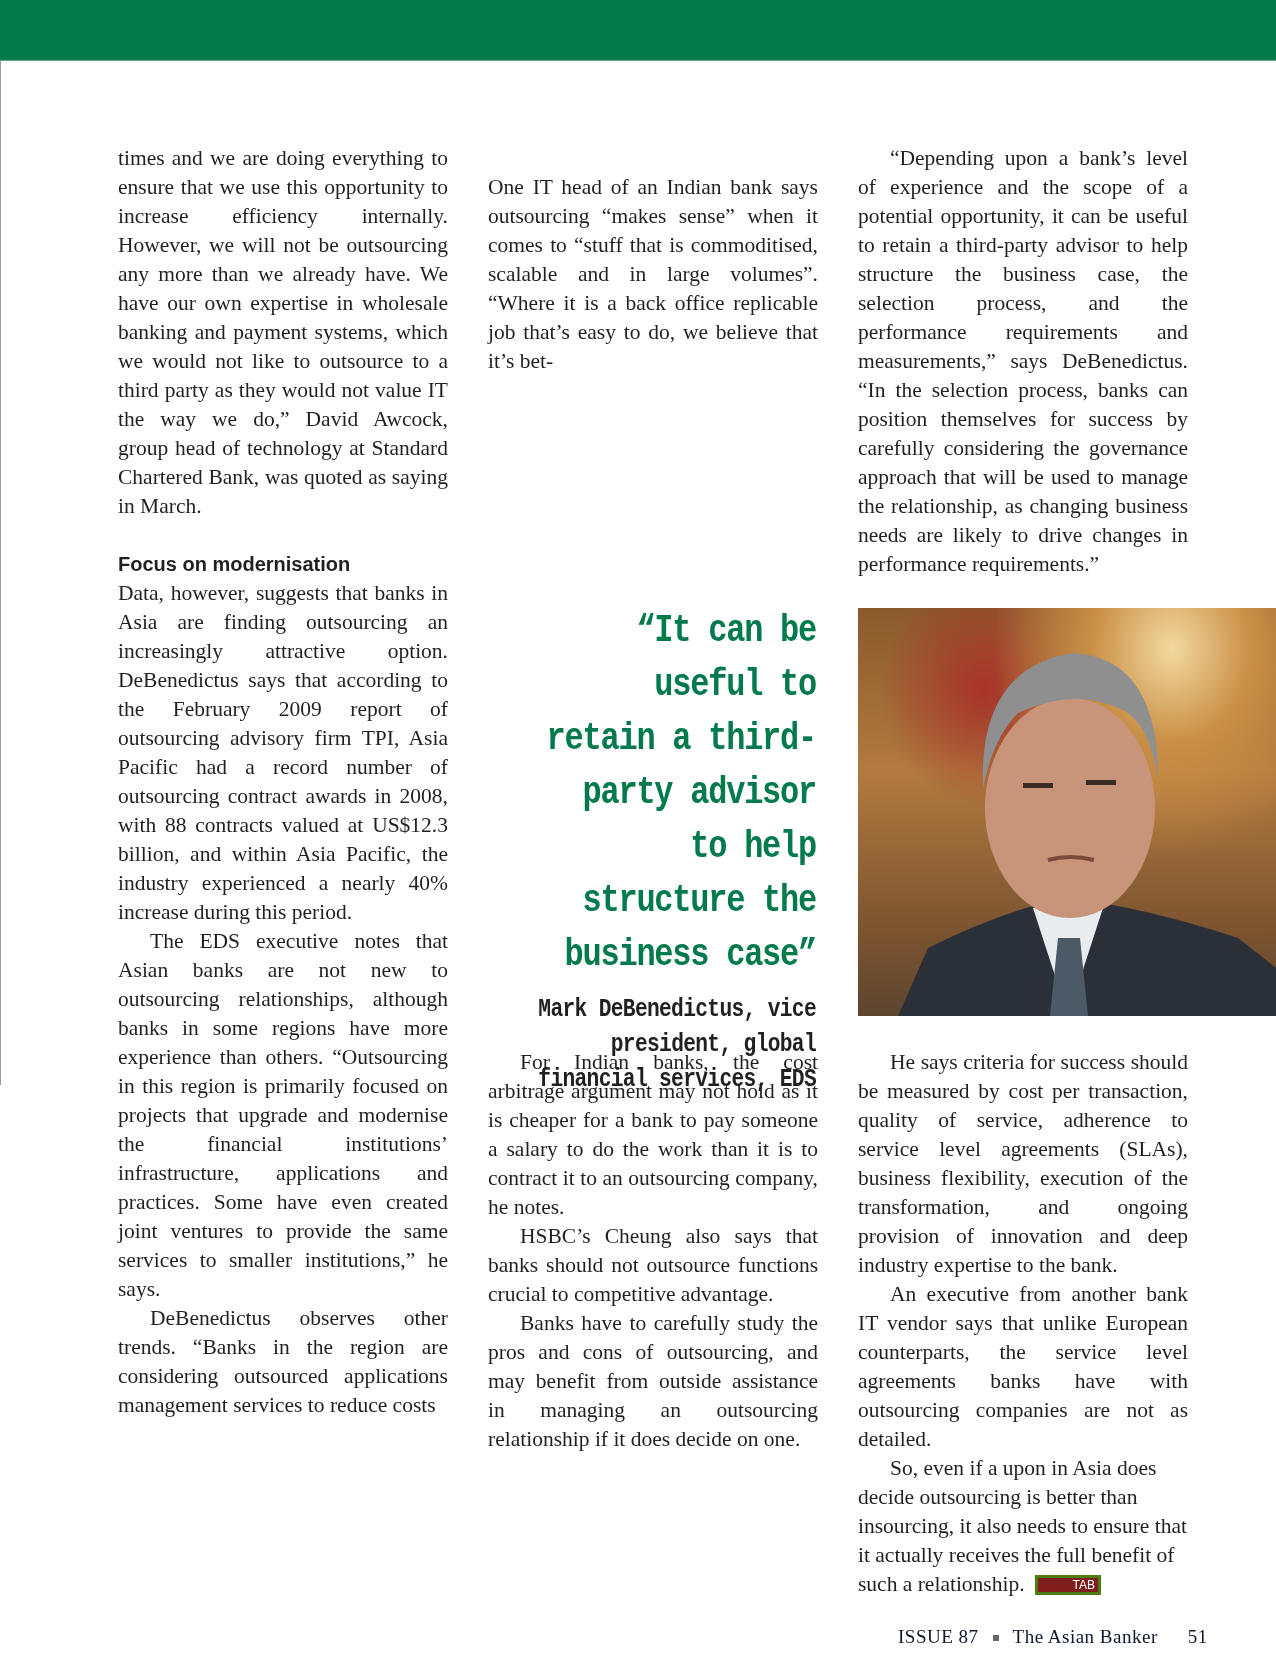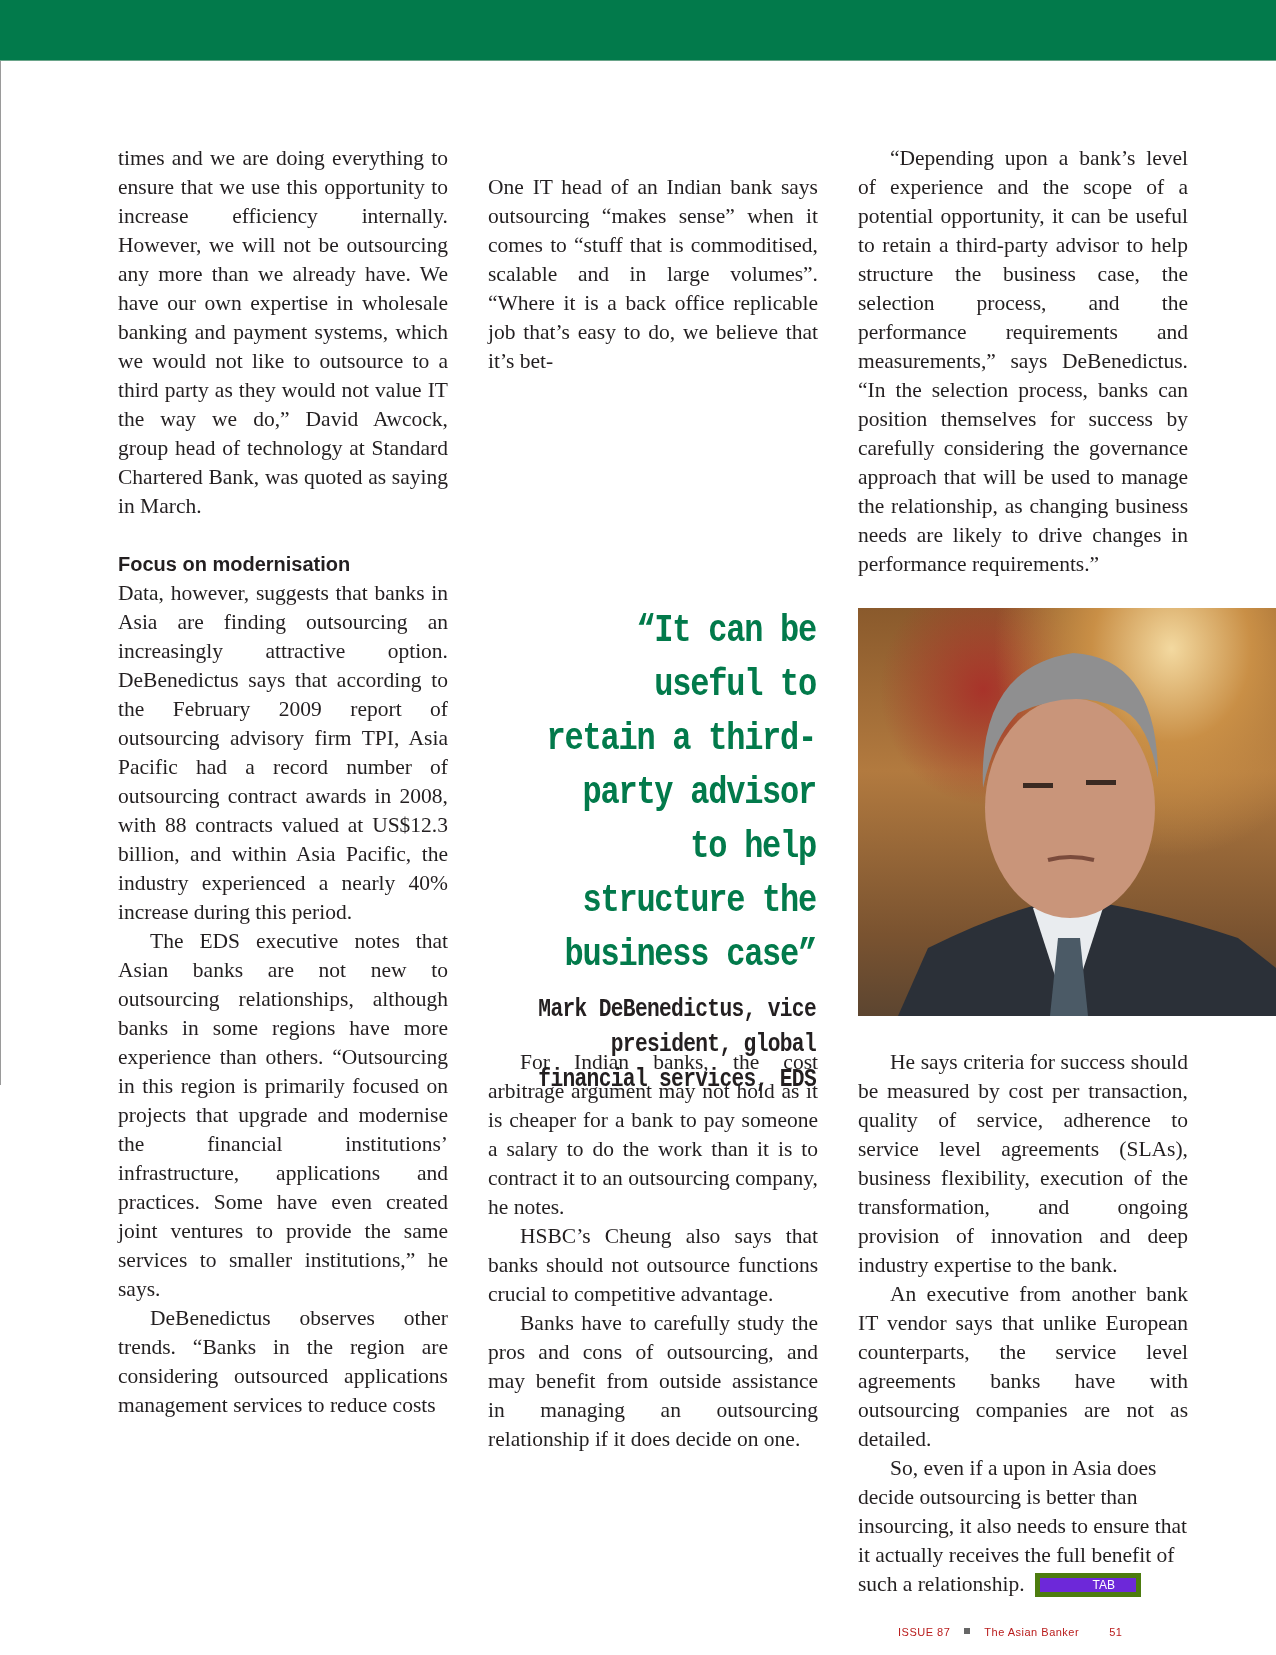--- a/index.html
+++ b/index.html
@@ -18,23 +18,23 @@
   #c2b { left:488px; top:1048px; }
   #c3b { left:858px; top:1048px; }
   .pullquote { position:absolute; left:480px; top:604px; width:336px; text-align:right;
                font-family:Liberation Mono, monospace; }
   .pq-text { font-weight:bold; color:#027a4b; font-size:39px; line-height:54px; letter-spacing:-1.5px; transform:scaleX(0.82); transform-origin:right; }
   .pq-attr { margin-top:10px; font-weight:bold; color:#231f20; font-size:25px; line-height:35px; letter-spacing:-0.8px; transform:scaleX(0.85); transform-origin:right; }
   .photo { position:absolute; left:858px; top:608px; width:418px; height:408px; overflow:hidden;
            background: radial-gradient(ellipse at 75% 10%, #f3d9a0 0%, #c98f46 18%, transparent 40%),
                        radial-gradient(ellipse at 30% 20%, #a8332a 0%, transparent 25%),
                        linear-gradient(180deg, #8a5a2c 0%, #b27a3f 40%, #7a5330 80%, #5c4530 100%); }
-  .tab-badge { display:inline-block; background:#6d28d9; color:#fff; font-family:"Liberation Sans","DejaVu Sans",sans-serif;
-               font-size:12px; line-height:14px; padding:0 21px; margin-left:10px; vertical-align:2px; border:5px solid #4d7c0f; }
-  .footer { position:absolute; top:1626px; left:898px; font-family:Liberation Sans, sans-serif; font-size:11px; color:#b91c1c; letter-spacing:0.5px; }
+  .tab-badge { display:inline-block; background:#7f1d1d; color:#fff; font-family:"Liberation Sans","DejaVu Sans",sans-serif;
+               font-size:12px; line-height:14px; padding:0 3px; margin-left:10px; vertical-align:2px; border:3px solid #4d7c0f; }
+  .footer { position:absolute; top:1626px; left:898px; font-family:Liberation Serif, serif; font-size:19px; color:#0f172a; letter-spacing:0.5px; }
   .footer span { display:inline-block; }
   .footer .sep { width:6px; height:6px; background:#666; margin:0 14px; vertical-align:2px; }
   .footer .pg { margin-left:30px; }
 </style>
 </head>
 <body>
 
 <div class="topbar"></div>
 <div class="edge-line"></div>
 

